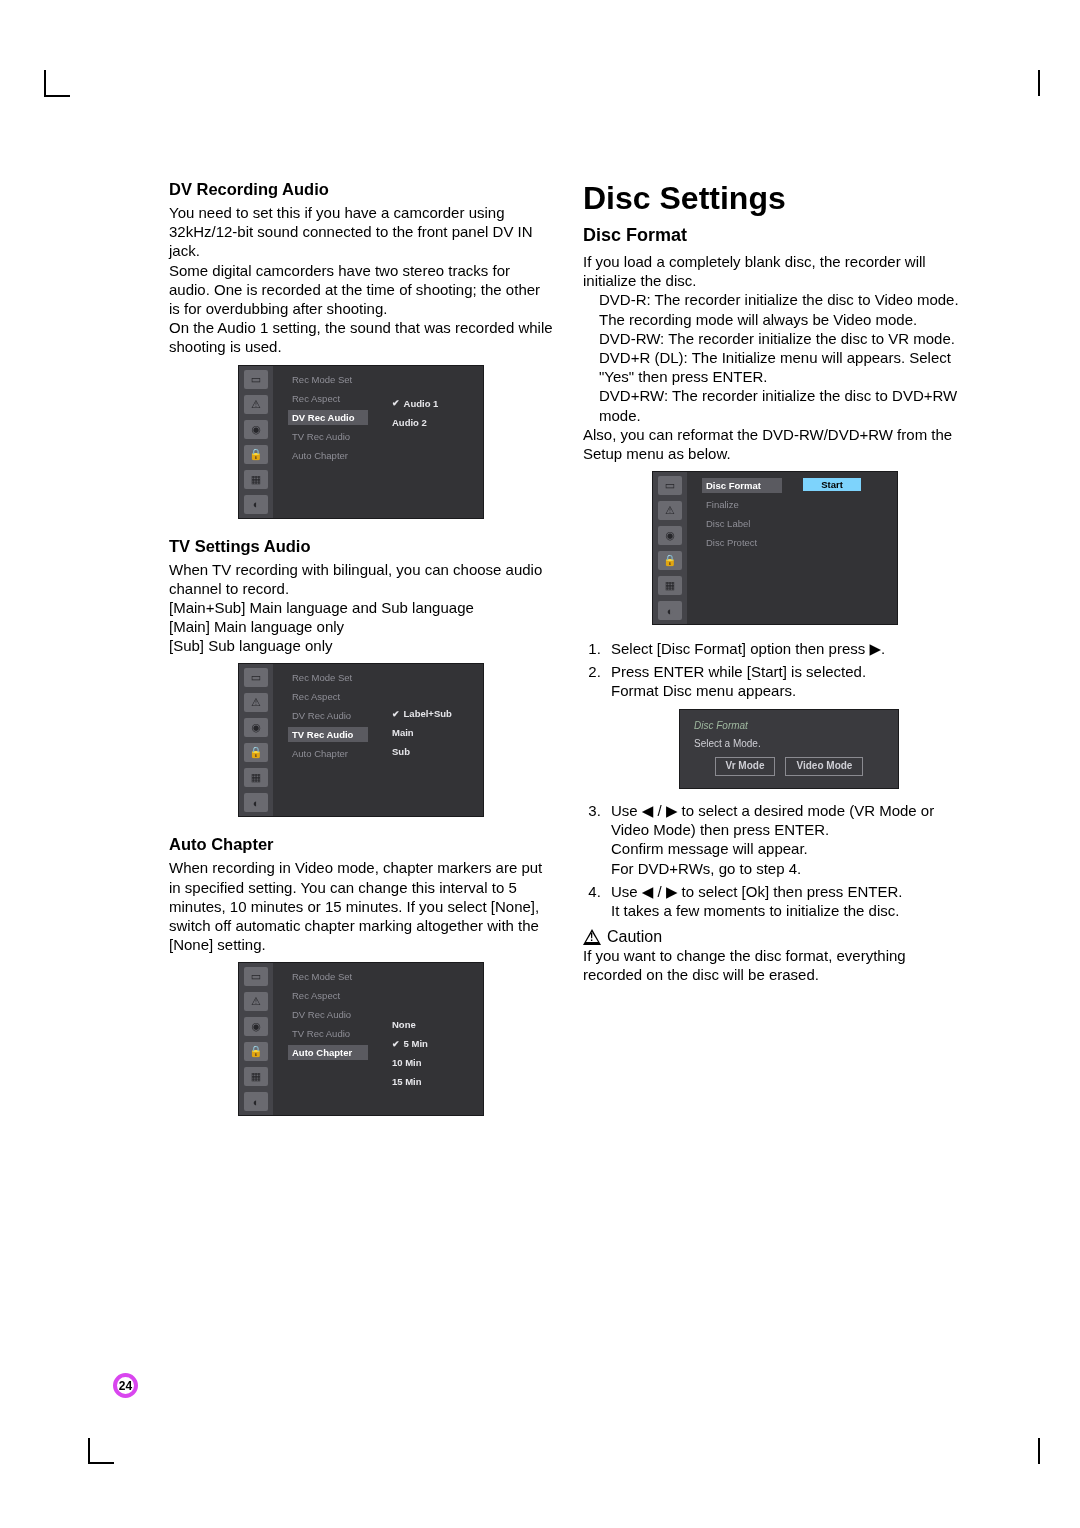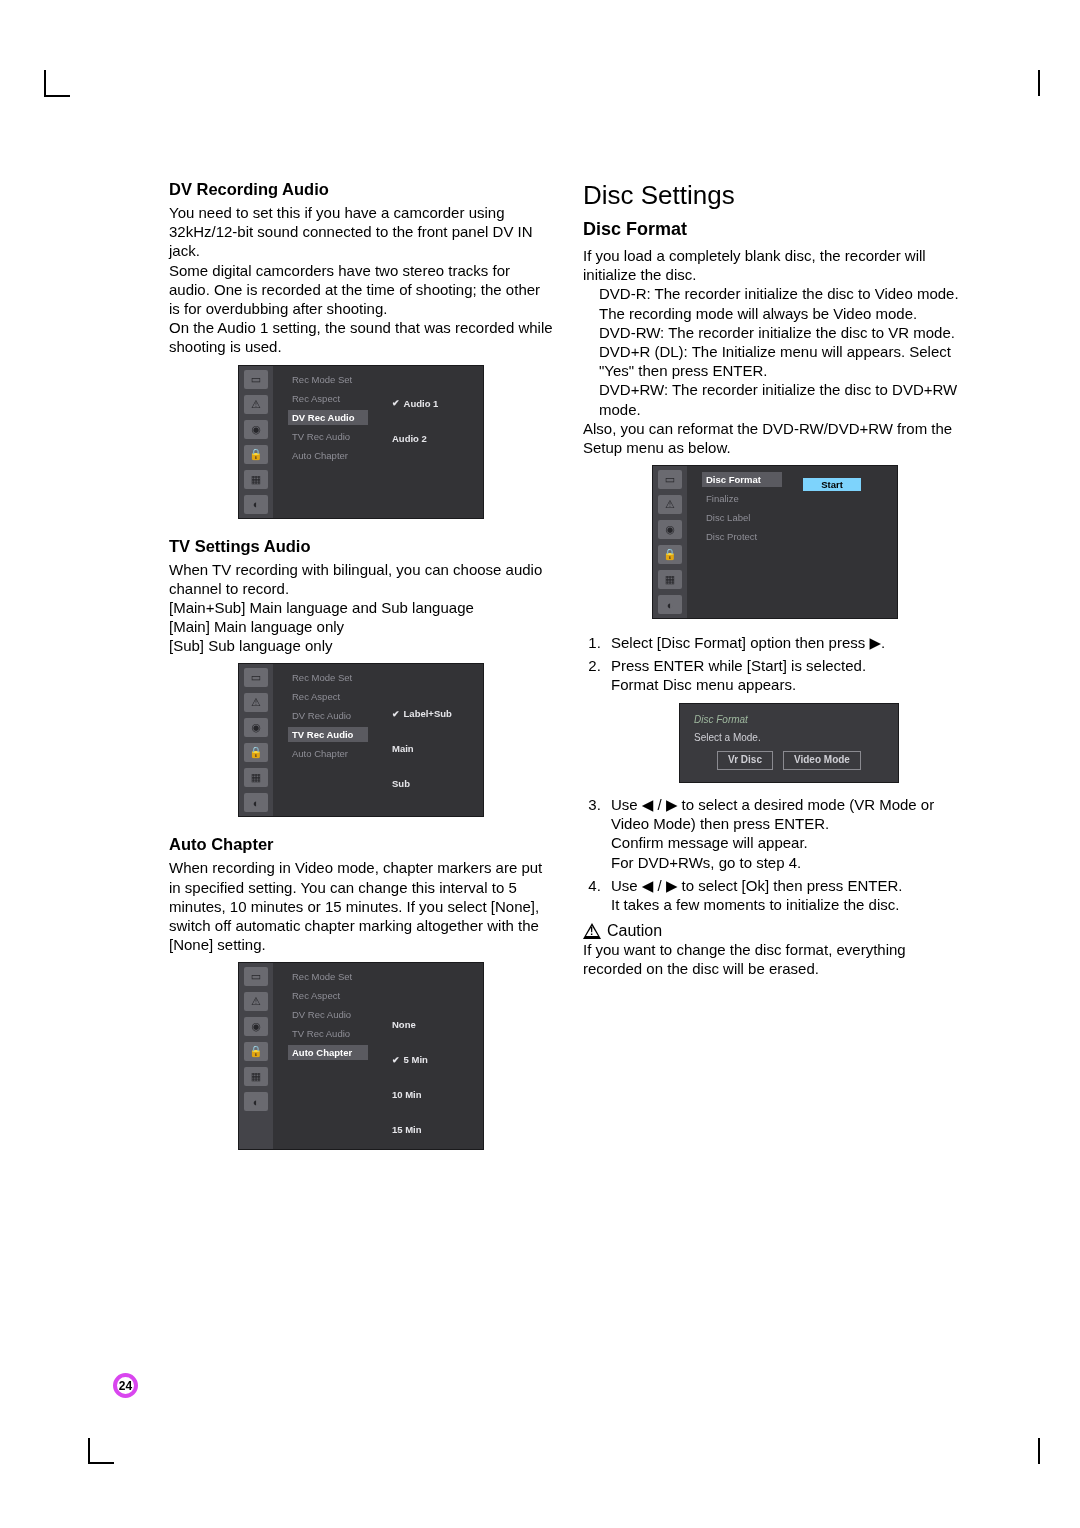--- a/index.html
+++ b/index.html
@@ -21,21 +21,21 @@
   .page {
     position: absolute;
     top: 180px;
     left: 145px;
     width: 798px;
     display: flex;
     gap: 30px;
     margin-left: 24px;
   }
   .col { width: 384px; }
-  h1 { font-size: 26px; font-weight: normal; margin-bottom: 8px; }
+  h1 { font-size: 32px; font-weight: bold; margin-bottom: 8px; }
   h2 { font-size: 18px; font-weight: bold; margin-bottom: 6px; }
   h3 { font-size: 16.5px; font-weight: bold; margin-bottom: 4px; }
   p, li { font-size: 15px; line-height: 1.28; }
   .sec { margin-bottom: 18px; }
   .indent { margin-left: 16px; }
   ol { margin-left: 22px; margin-top:4px; }
   ol li { margin-bottom: 4px; padding-left:6px; }
   .bold { font-weight: normal; }
 
   
@@ -73,22 +73,22 @@
     padding: 2px 4px;
     color:#8f8f97;
   }
   .osd .mid .row.sel {
     background: #5a5a60;
     color: #fff;
     font-weight: bold;
   }
   .osd .right {
     flex: 1;
-    padding: 12px 6px;
-    display: flex; flex-direction: column; gap: 20px;
+    padding: 6px 6px;
+    display: flex; flex-direction: column; gap: 4px;
     font-weight: bold;
     color:#e6e6ea;
   }
   .osd .right .opt { padding: 2px 3px; display:flex; align-items:center; gap:4px; }
   .osd .right .chk::before { content:"✔"; font-size:9px; }
   .osd .right .start {
     background:#7dd3fc; color:#000; text-align:center; width:58px; padding:1px 0;
   }
 
   .osd2 {
@@ -248,21 +248,21 @@
 
       <ol>
         <li>Select [Disc Format] option then press ▶.</li>
         <li>
           <span>Press ENTER while [Start] is selected.</span><br>
           <span>Format Disc menu appears.</span>
           <div class="osd2">
             <div class="t">Disc Format</div>
             <div>Select a Mode.</div>
             <div class="btns">
-              <span>Vr Disc</span>
+              <span>Vr Mode</span>
               <span>Video Mode</span>
             </div>
           </div>
         </li>
         <li>
           <span>Use ◀ / ▶ to select a desired mode (VR Mode or Video Mode) then press ENTER.</span><br>
           <span>Confirm message will appear.</span><br>
           <span>For DVD+RWs, go to step 4.</span>
         </li>
         <li>

